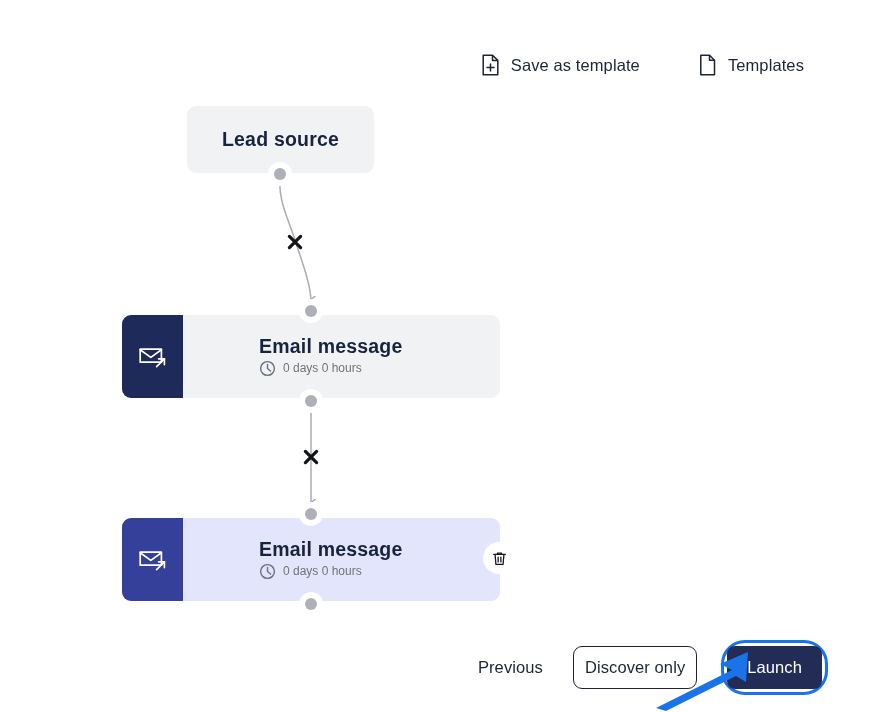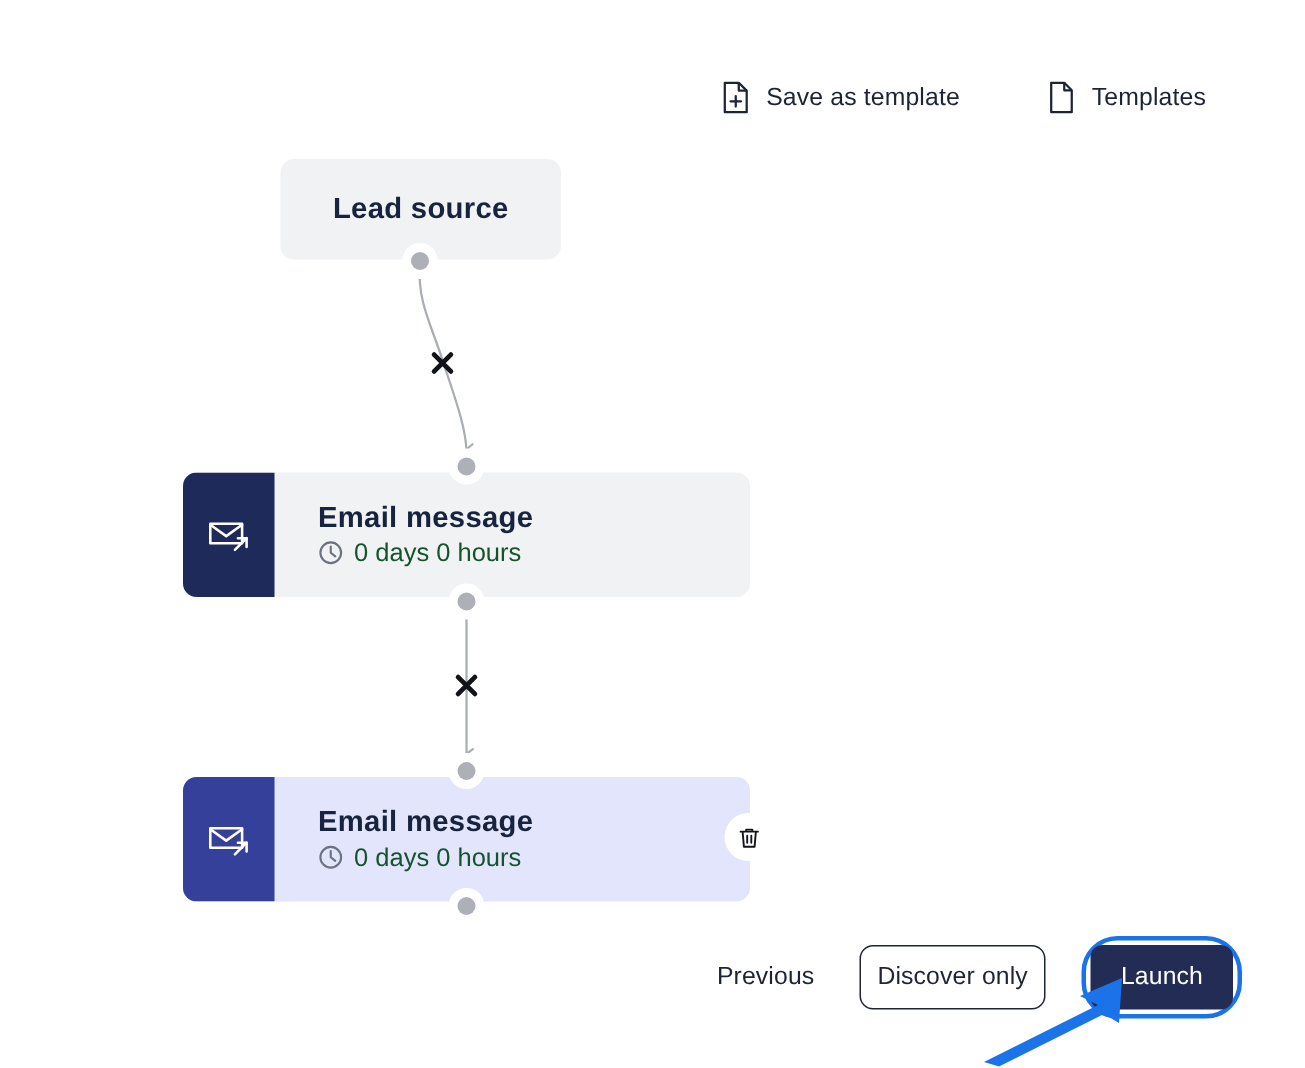--- a/index.html
+++ b/index.html
@@ -43,36 +43,36 @@
   }
   .node-lead .node-body {
     background: #f1f2f4; justify-content: center; height: 67px;
   }
   .node-lead .title {
     font-size: 19.5px; font-weight: bold; color: #17233f; letter-spacing: .2px;
   }
 
   
   .node-email { left: 122px; width: 378px; height: 83px; }
-  .node-email .node-body { height: 83px; }
+  .node-email .node-body { height: 83px; gap: 47px; }
   .node-email .iconpanel {
     width: 61px; height: 83px; flex: 0 0 61px;
     display: flex; align-items: center; justify-content: center;
   }
   .node-email .content {
     flex: 1 1 auto; padding-left: 29px;
     display: flex; flex-direction: column; justify-content: center; gap: 2px;
   }
   .node-email .title {
     font-size: 19.5px; font-weight: bold; color: #17233f; letter-spacing: .2px;
     line-height: 1.12;
   }
   .node-email .sub {
     display: flex; align-items: center; gap: 7px;
-    font-size: 17px; color: #14532d; line-height: 1.15;
+    font-size: 12px; color: #737373; line-height: 1.15;
   }
   .node-email .sub .clock { display: block; width: 17px; height: 17px; flex: 0 0 17px; }
 
   .node-email-1 { top: 315px; }
   .node-email-1 .node-body { background: #f1f2f4; }
   .node-email-1 .iconpanel { background: #1e2a5a; }
 
   .node-email-2 { top: 518px; }
   .node-email-2 .node-body { background: #e2e5fb; }
   .node-email-2 .iconpanel { background: #34409a; }
@@ -98,21 +98,21 @@
   
   .xmark {
     position: absolute; width: 22px; height: 22px;
     display: flex; align-items: center; justify-content: center;
     cursor: pointer;
   }
   .xmark svg { display: block; }
 
   
   .footer {
-    position: absolute; left: 0; top: 624px; width: 870px;
+    position: absolute; left: 0; top: 640px; width: 870px;
     display: flex; justify-content: flex-end; align-items: center;
     padding-right: 42px; gap: 24px;
   }
   .btn-prev {
     font-size: 16.5px; color: #1c2436; background: none; border: none;
     padding: 10px 6px; cursor: pointer; font-family: inherit; letter-spacing: .1px;
   }
   .btn-secondary {
     font-size: 16.5px; color: #1c2436; background: #fff;
     border: 1.4px solid #1c2436; border-radius: 9px;

